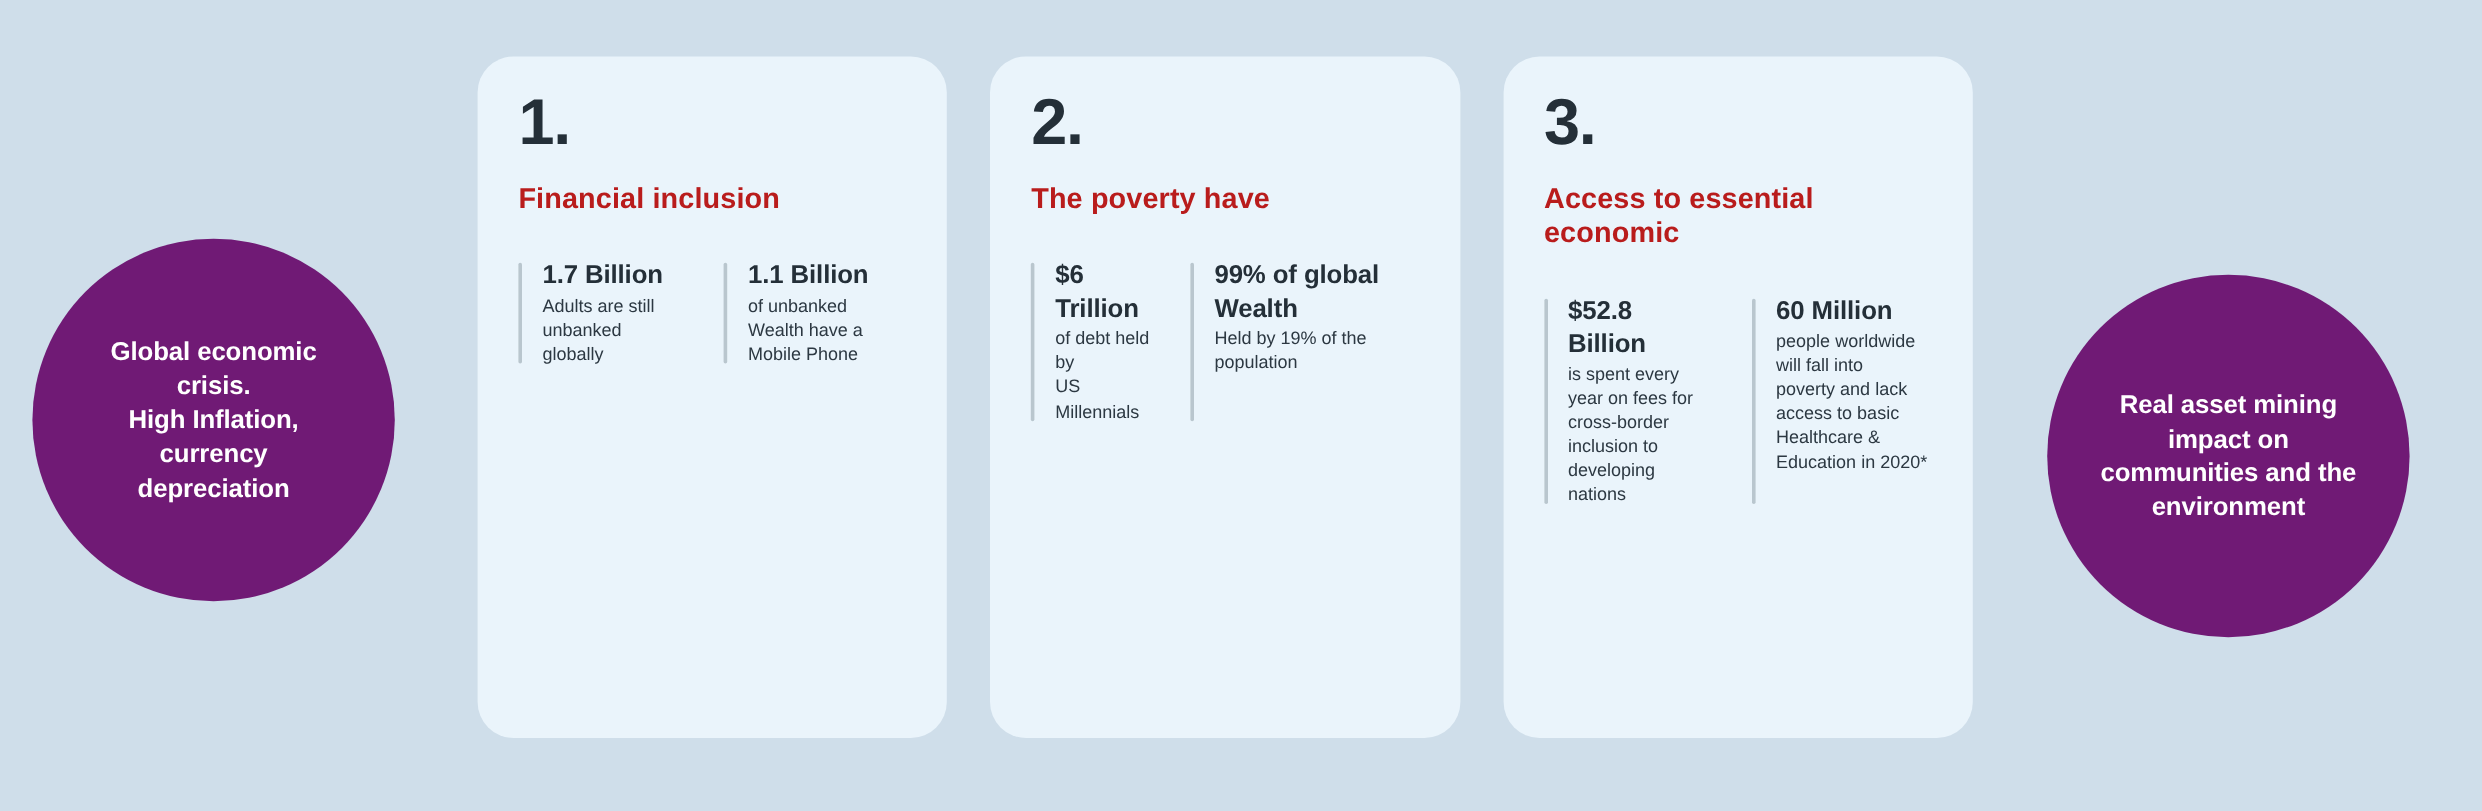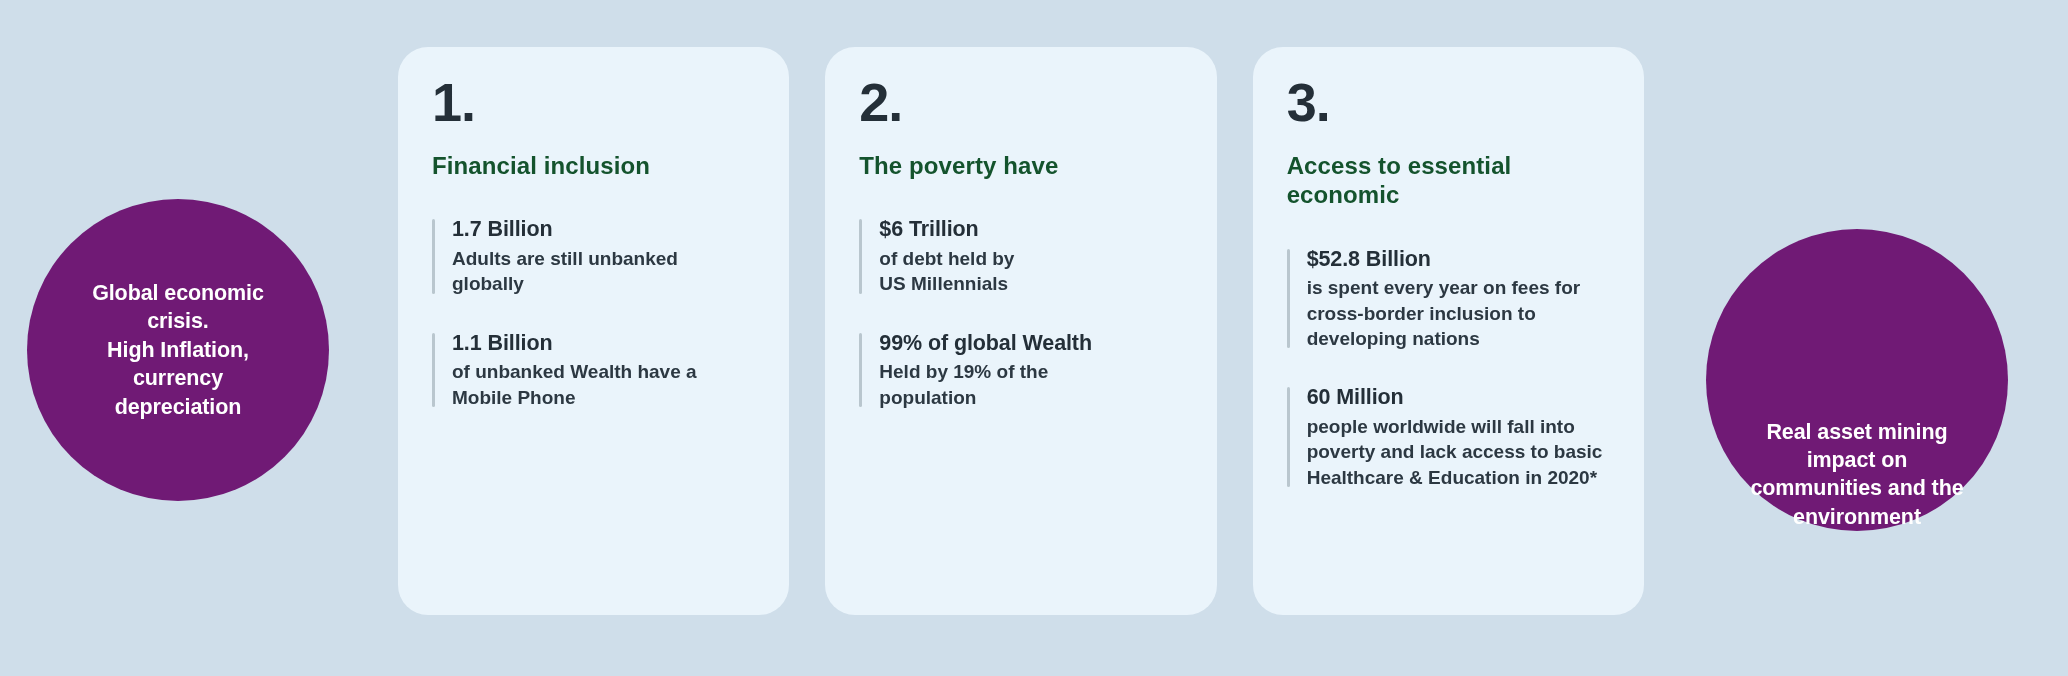--- a/index.html
+++ b/index.html
@@ -35,21 +35,21 @@
   .circle-text {
     color: #ffffff;
     font-weight: bold;
     font-size: 21.5px;
     line-height: 1.32;
     text-align: center;
     white-space: pre-line;
     letter-spacing: -0.1px;
   }
   #circle-left  { left: 27px;   top: 199px; }
-  #circle-right { left: 1706px; top: 229px; align-items: flex-end; }
+  #circle-right { left: 1706px; top: 229px; }
 
   
   .cards {
     position: absolute;
     left: 398px;
     top: 47px;
     width: 1246px;
     height: 568px;
     display: flex;
     gap: 36px;
@@ -65,30 +65,30 @@
   }
   .card-number {
     color: #242f38;
     font-size: 54px;
     font-weight: bold;
     line-height: 1;
     letter-spacing: -1px;
     margin: 0 0 22px 0;
   }
   .card-title {
-    color: #14532d;
+    color: #b91c1c;
     font-size: 24px;
     font-weight: bold;
     line-height: 1.22;
     letter-spacing: 0.1px;
     margin: 0 0 36px 0;
   }
   .stats {
     display: flex;
-    flex-direction: column;
+    flex-direction: row;
     gap: 33px;
   }
   .stat {
     position: relative;
     padding-left: 20px;
   }
   .stat-rule {
     position: absolute;
     left: 0;
     top: 3px;
@@ -100,22 +100,22 @@
   .stat-value {
     color: #242f38;
     font-size: 21.5px;
     font-weight: bold;
     line-height: 1.28;
     letter-spacing: -0.1px;
     margin: 0 0 2px 0;
   }
   .stat-desc {
     color: #2c3842;
-    font-size: 19px;
-    font-weight: bold;
+    font-size: 15px;
+    font-weight: normal;
     line-height: 1.34;
     white-space: pre-line;
     margin: 0;
   }
 </style>
 </head>
 <body>
 
 <div class="stage">
 

